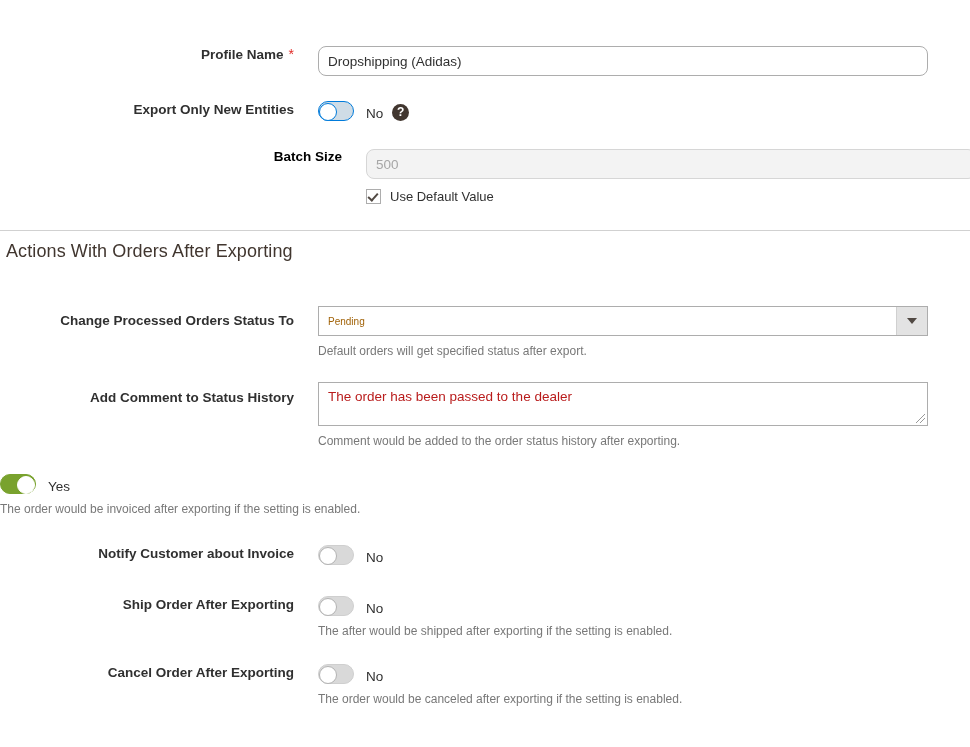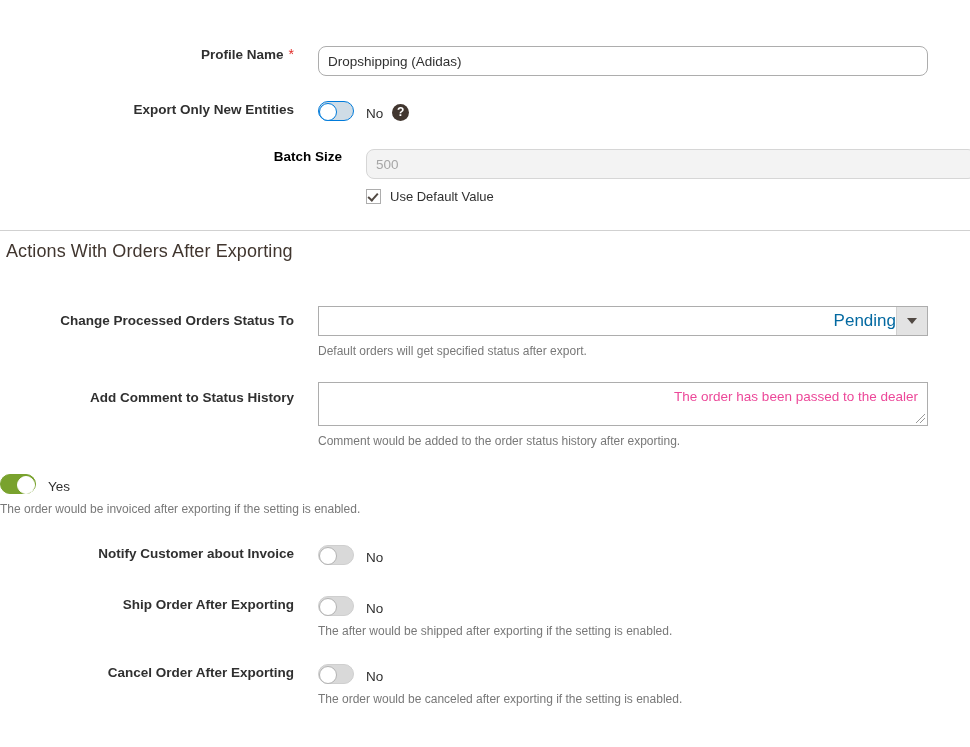--- a/index.html
+++ b/index.html
@@ -89,27 +89,26 @@
 
   .textarea-wrap { position: relative; width: 610px; }
   .text-area {
     width: 610px;
     height: 44px;
     box-sizing: border-box;
     border: 1px solid #adadad;
     background: #ffffff;
     font-family: "Liberation Sans", sans-serif;
     font-size: 13.5px;
-    color: #ec4899;
+    color: #b91c1c;
     padding: 6px 9px;
     resize: none;
     outline: none;
     line-height: 16px;
     display: block;
-    text-align: right;
   }
   .resize-grip {
     position: absolute;
     right: 2px;
     bottom: 2px;
     width: 11px;
     height: 11px;
     pointer-events: none;
   }
 
@@ -118,25 +117,24 @@
     position: relative;
     width: 610px;
     height: 30px;
     border: 1px solid #adadad;
     background: #ffffff;
     box-sizing: border-box;
     display: flex;
     align-items: center;
   }
   .select-value {
-    font-size: 17px;
-    color: #0369a1;
+    font-size: 10px;
+    color: #a16207;
     padding-left: 9px;
     flex: 1 1 auto;
-    text-align: right;
   }
   .select-button {
     width: 30px;
     height: 28px;
     background: #e3e3e3;
     border-left: 1px solid #d0d0d0;
     display: flex;
     align-items: center;
     justify-content: center;
   }

